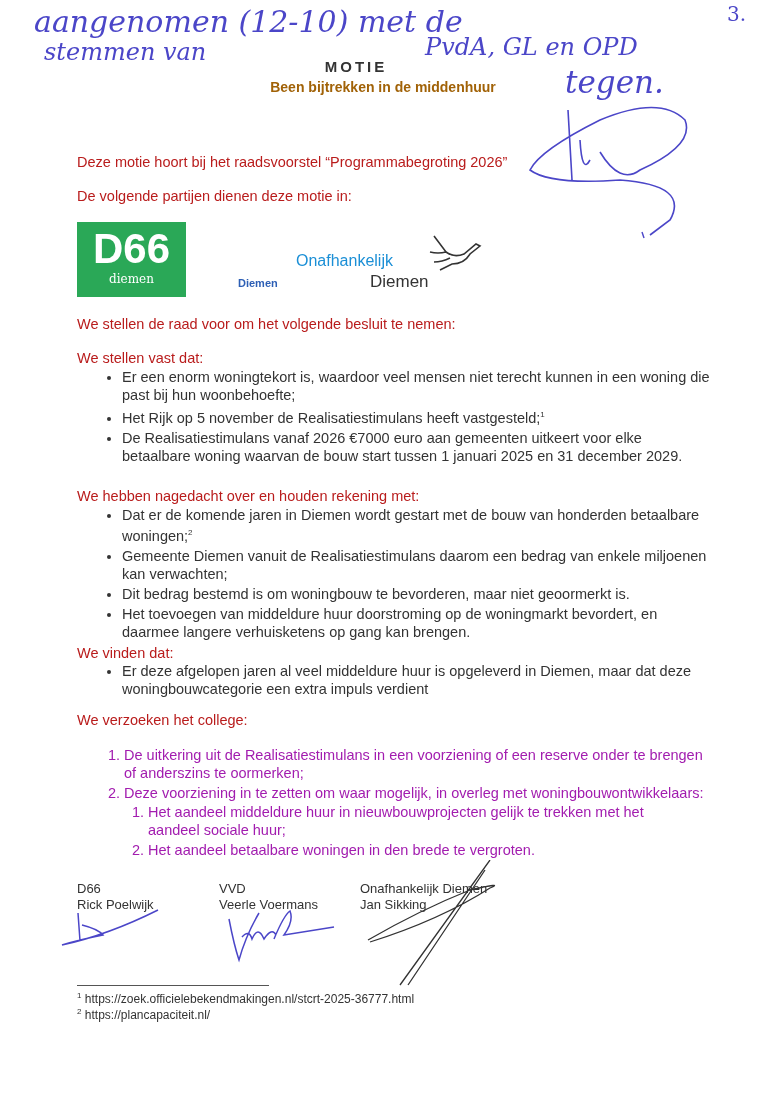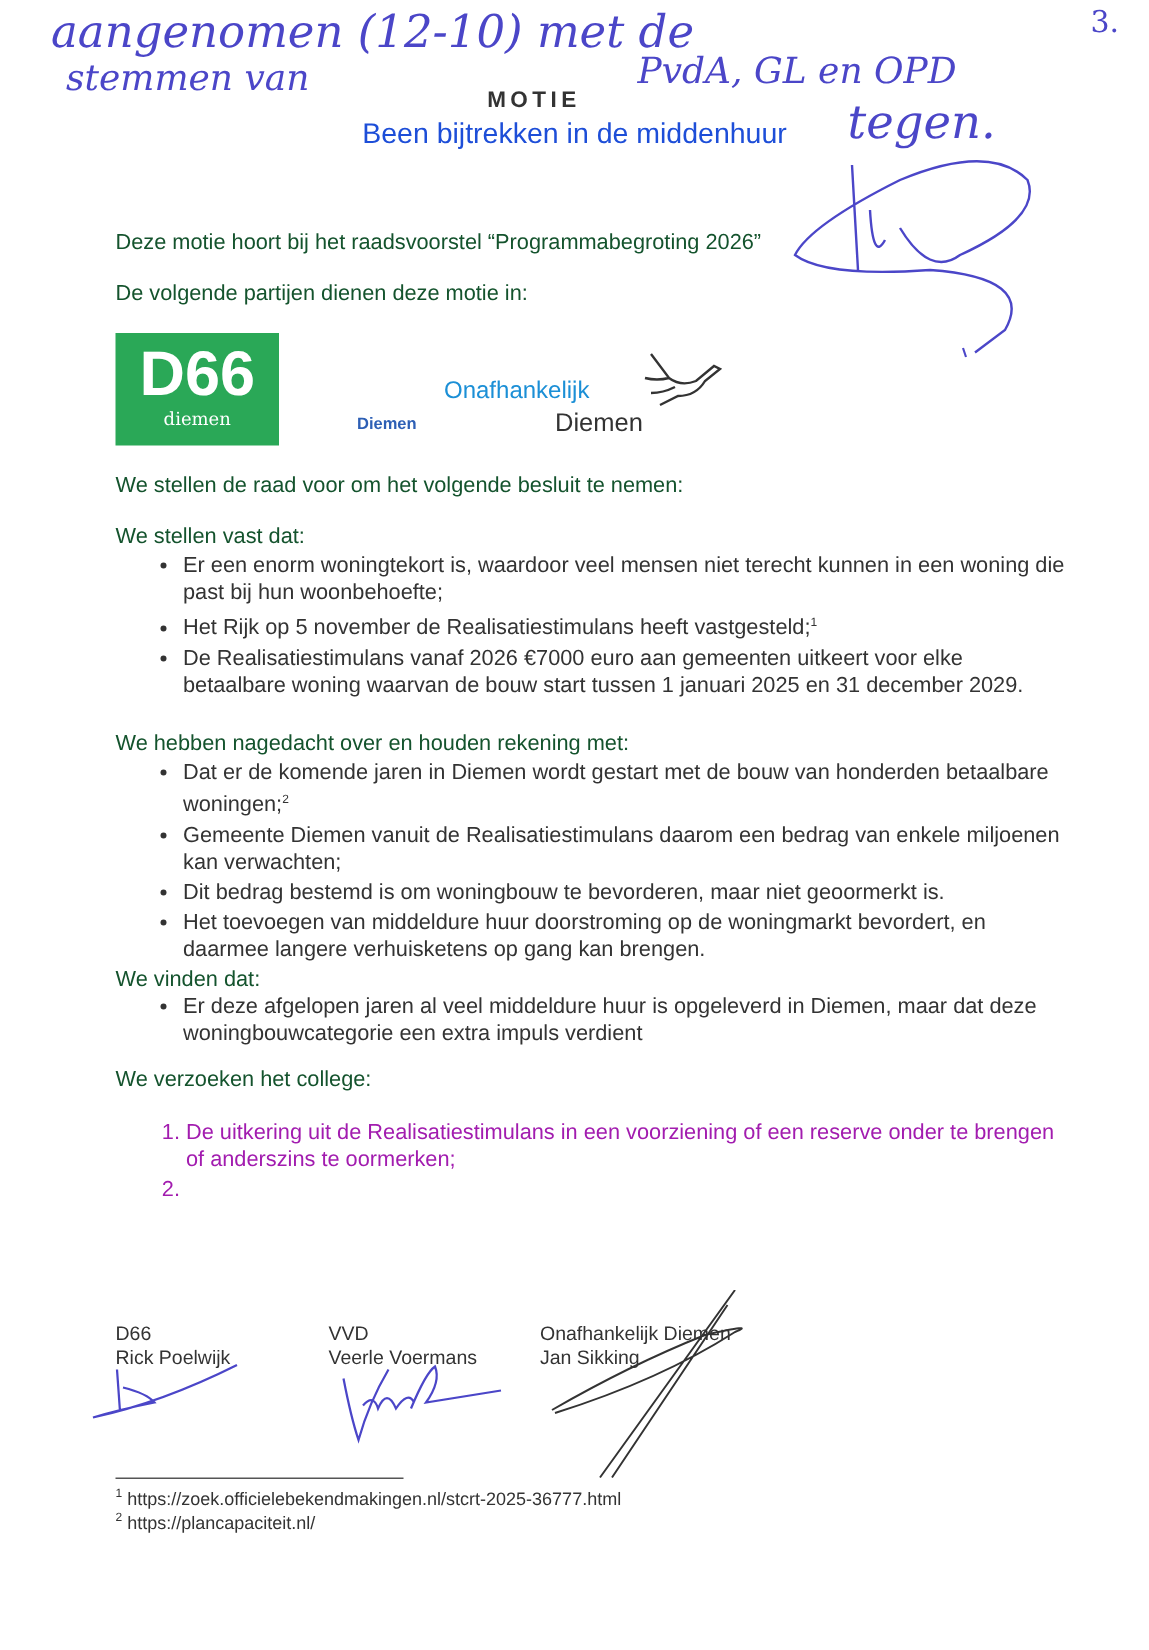--- a/index.html
+++ b/index.html
@@ -2,23 +2,23 @@
 <html><head>
 <meta charset="utf-8">
 <style>
   html, body { margin: 0; padding: 0; background: #ffffff; }
   body { width: 766px; height: 1100px; position: relative; overflow: hidden;
          font-family: "Liberation Sans", sans-serif; color: #222; }
   .abs { position: absolute; }
   .hand { font-family: "DejaVu Serif", serif; font-style: italic; color: #4b46c8; }
   .motie-label { left: 0; width: 712px; top: 58px; text-align: center; font-weight: bold;
                  font-size: 15px; letter-spacing: 3px; color: #333; }
-  .title { left: 0; width: 766px; top: 79px; text-align: center; font-weight: normal;
-           font-size: 19px; color: #1d4ed8; }
-  .para { left: 77px; font-size: 14.5px; color: #14532d; }
+  .title { left: 0; width: 766px; top: 79px; text-align: center; font-weight: bold;
+           font-size: 14px; color: #a16207; }
+  .para { left: 77px; font-size: 14.5px; color: #b91c1c; }
   ul.bullets { position: absolute; left: 100px; margin: 0; padding: 0 0 0 22px; width: 590px;
                font-size: 14.5px; line-height: 18px; color: #333; list-style: disc; }
   ul.bullets li { margin-bottom: 2px; }
   ol.nums { position: absolute; left: 100px; margin: 0; padding: 0 0 0 24px; width: 590px;
             font-size: 14.5px; line-height: 18px; color: #a21caf; }
   ol.nums li { margin-bottom: 2px; }
   ol.sub { margin: 1px 0 0 0; padding-left: 24px; width: 520px; }
   sup { font-size: 8px; }
   .logo-d66 { left: 77px; top: 222px; width: 109px; height: 75px; background: #2aa857; color: #fff; text-align: center; }
   .logo-d66 .big { font-family: "Liberation Sans", sans-serif; font-weight: bold; font-size: 42px; line-height: 46px; margin-top: 4px; }
@@ -87,21 +87,25 @@
 </ul>
 
 <div class="abs para" style="top:645px;">We vinden dat:</div>
 <ul class="bullets" style="top:662px;">
   <li><span>Er deze afgelopen jaren al veel middeldure huur is opgeleverd in Diemen, maar dat deze woningbouwcategorie een extra impuls verdient</span></li>
 </ul>
 
 <div class="abs para" style="top:712px;">We verzoeken het college:</div>
 <ol class="nums" style="top:746px;">
   <li><span>De uitkering uit de Realisatiestimulans in een voorziening of een reserve onder te brengen of anderszins te oormerken;</span></li>
-  <li>
+  <li><span>Deze voorziening in te zetten om waar mogelijk, in overleg met woningbouwontwikkelaars:</span>
+    <ol class="sub">
+      <li><span>Het aandeel middeldure huur in nieuwbouwprojecten gelijk te trekken met het aandeel sociale huur;</span></li>
+      <li><span>Het aandeel betaalbare woningen in den brede te vergroten.</span></li>
+    </ol>
   </li>
 </ol>
 
 <div class="abs sig-block" style="left:77px; top:881px;">
   <div>D66</div>
   <div>Rick Poelwijk</div>
 </div>
 <div class="abs sig-block" style="left:219px; top:881px;">
   <div>VVD</div>
   <div>Veerle Voermans</div>

